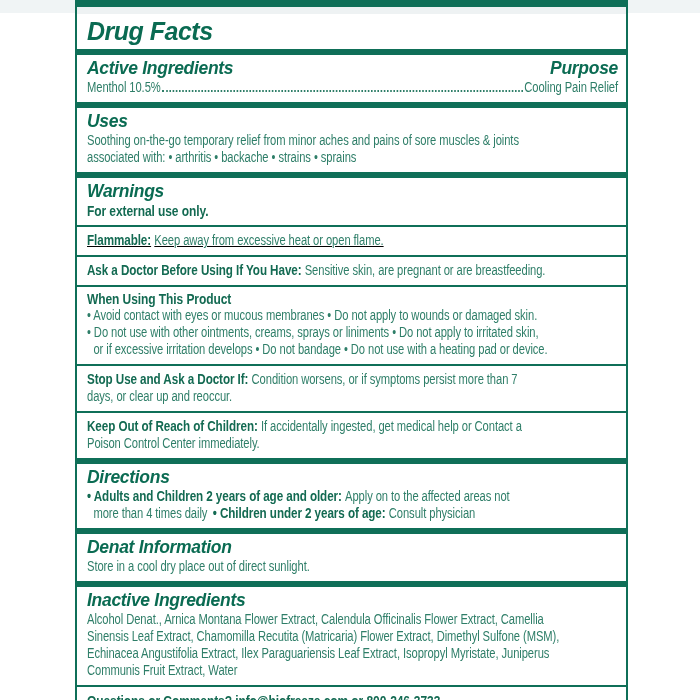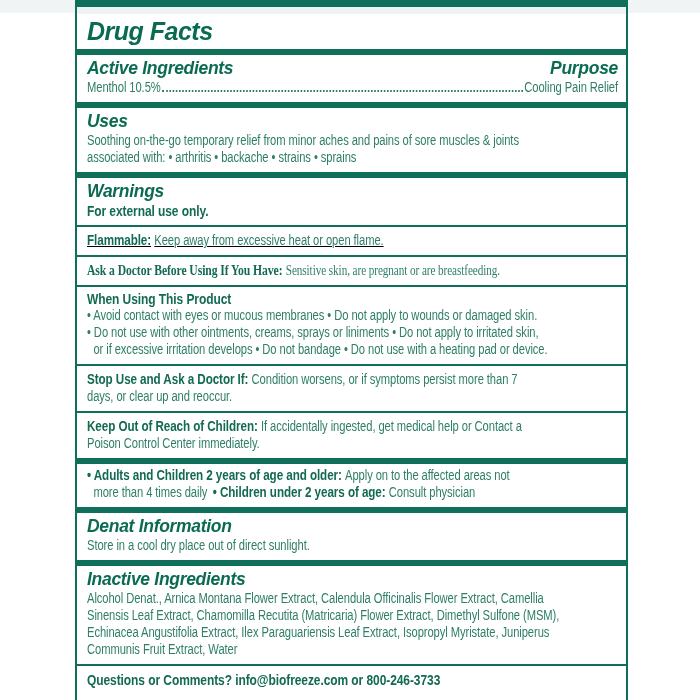--- a/index.html
+++ b/index.html
@@ -85,21 +85,21 @@
 
     <div class="sec" style="padding-top:5px;text-decoration:underline;">
       <div class="txt">
         <div class="line">
           <span class="b">Flammable:</span><span>Keep away from excessive heat or open flame.</span>
         </div>
       </div>
     </div>
     <div class="thin"></div>
 
-    <div class="sec" style="padding-top:5px;font-family:Liberation Serif, serif;">
+    <div class="sec" style="padding-top:5px;">
       <div class="txt">
         <div class="line">
           <span class="b">Ask a Doctor Before Using If You Have:</span><span>Sensitive skin, are pregnant or are breastfeeding.</span>
         </div>
       </div>
     </div>
     <div class="thin"></div>
 
     <div class="sec" style="">
       <div class="txt">
@@ -125,20 +125,21 @@
       <div class="txt">
         <div class="line">
           <span class="b">Keep Out of Reach of Children:</span><span>If accidentally ingested, get medical help or Contact a</span>
         </div>
         <div class="line">Poison Control Center immediately.</div>
       </div>
     </div>
     <div class="bar"></div>
 
     <div class="sec">
+      <div class="h2">Directions</div>
       <div class="txt">
         <div class="line">
           <span class="b">• Adults and Children 2 years of age and older:</span><span>Apply on to the affected areas not</span>
         </div>
         <div class="line indent">
           <span>more than 4 times daily</span>
           <span class="b" style="margin-left:3px;">• Children under 2 years of age:</span><span>Consult physician</span>
         </div>
       </div>
     </div>

